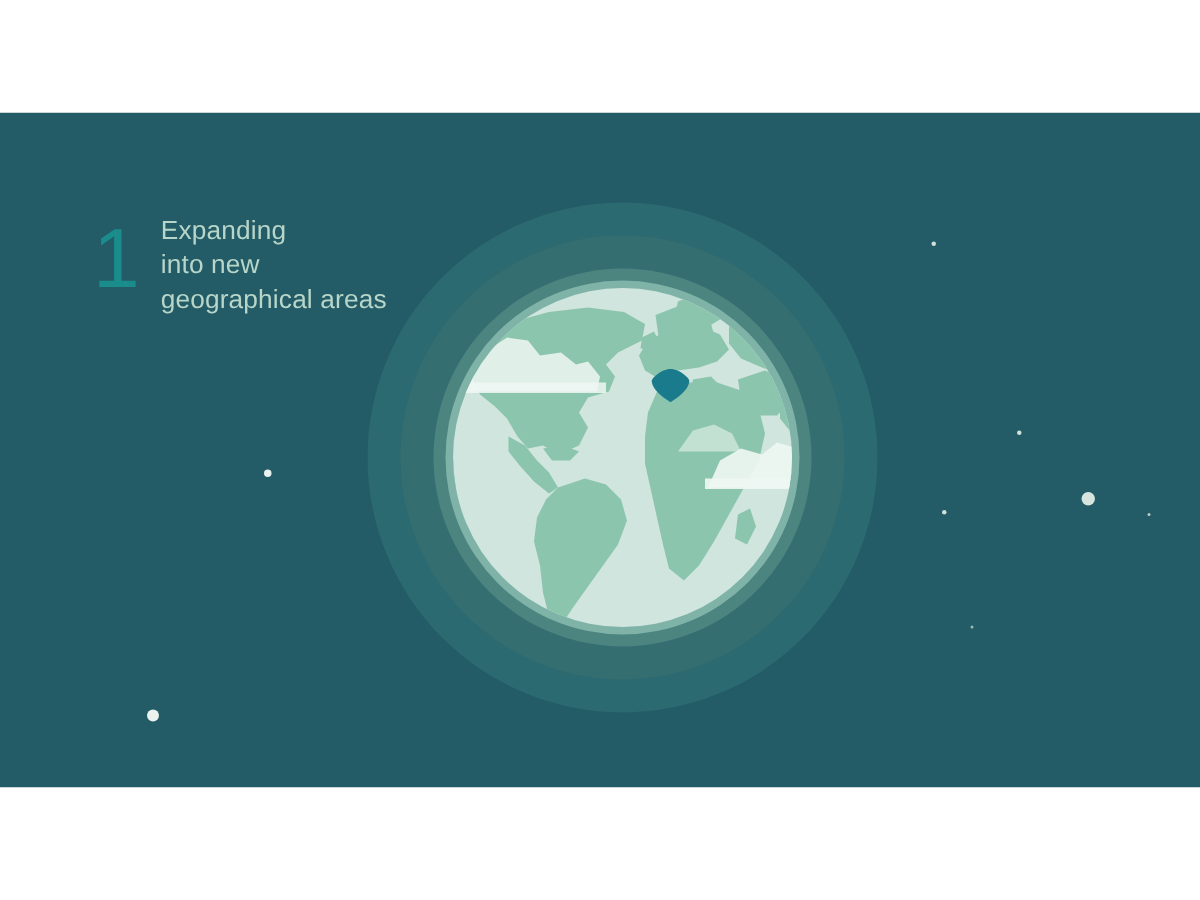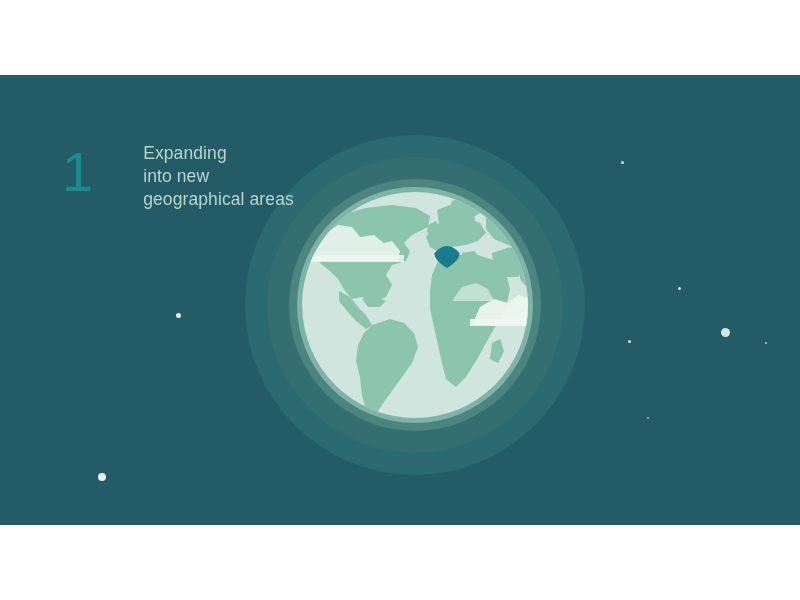--- a/index.html
+++ b/index.html
@@ -80,21 +80,20 @@
     margin-top: 3px;
     font-family: "Liberation Sans", sans-serif;
   }
   #caption-text {
     font-size: 17.5px;
     line-height: 23px;
     color: #b7d6c9;
     font-weight: 400;
     white-space: pre-line;
     letter-spacing: 0.1px;
-    margin-left: 36px;
   }
 </style>
 </head>
 <body>
 
 <div id="slide-root">
 
   <div class="letterbox top" style="background: rgb(255, 255, 255);"></div>
 
   <div id="stage" style="background: rgb(35, 91, 102);">

